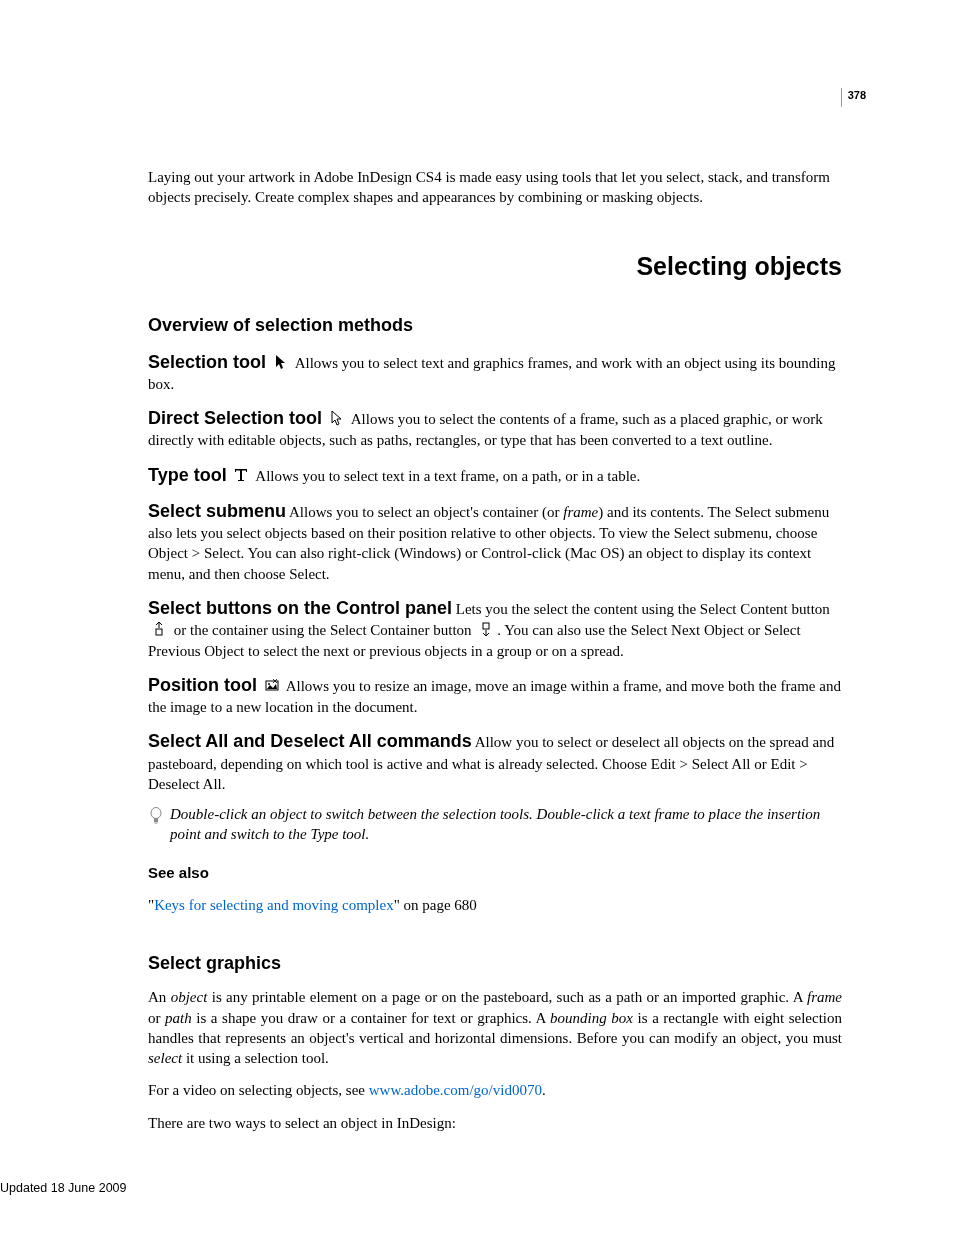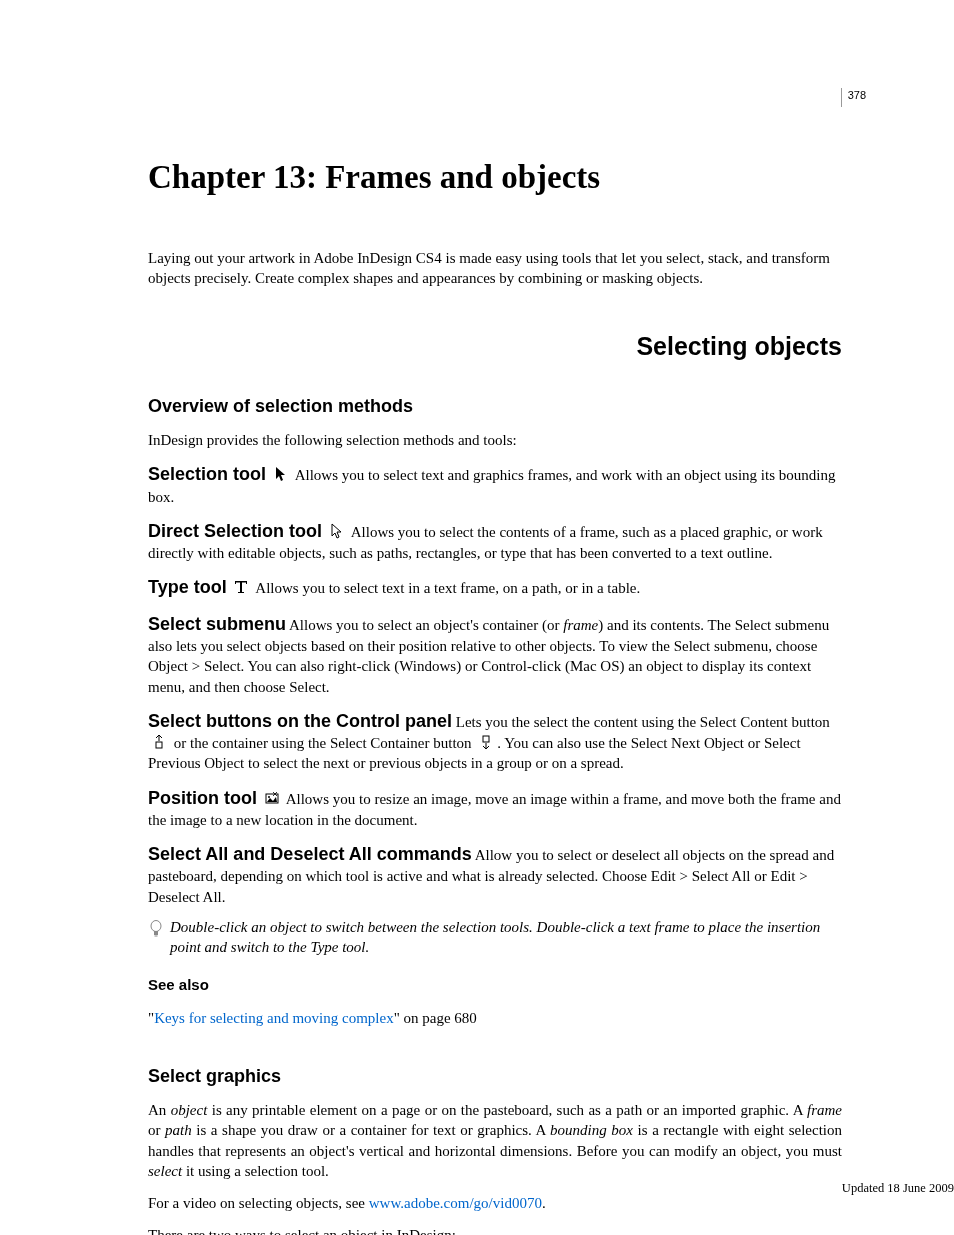--- a/index.html
+++ b/index.html
@@ -13,21 +13,21 @@
     height: 1235px;
     position: relative;
     font-size: 15px;
     line-height: 1.35;
   }
   .page-number {
     position: absolute;
     top: 88px;
     right: 88px;
     font-family: "Myriad Pro", "Helvetica Neue", Arial, sans-serif;
-    font-weight: normal;
+    font-weight: bold;
     font-size: 11px;
     border-left: 1.5px solid #999;
     padding-left: 6px;
     padding-bottom: 4px;
   }
   .content {
     position: absolute;
     top: 155px;
     left: 148px;
     width: 694px;
@@ -86,42 +86,40 @@
   .tip-text {
     font-style: italic;
     flex: 1;
   }
   a.link { color: #0066cc; text-decoration: none; }
   .footer {
     position: absolute;
     bottom: 38px;
     left: 0;
     width: 954px;
-    text-align: right;
-    font-family: Liberation Serif, serif;
+    text-align: left;
+    font-family: Liberation Sans, sans-serif;
     font-size: 12.5px;
   }
   .section2 { margin-top: 36px; }
 </style>
 </head>
 <body>
 
 <div class="page-number">378</div>
 
 <div class="content">
 
-  <h1>Chapter 13: Frames and objects</h1>
 
   <p class="intro">Laying out your artwork in Adobe InDesign CS4 is made easy using tools that let you select, stack, and transform objects precisely. Create complex shapes and appearances by combining or masking objects.</p>
 
   <h2>Selecting objects</h2>
 
   <h3>Overview of selection methods</h3>
 
-  <p>InDesign provides the following selection methods and tools:</p>
 
   <p>
     <span class="term">Selection tool</span>
     <span class="tool-icon">
       <svg viewBox="0 0 16 16">
           <path d="M3 1 L3 13 L6 10 L8 15 L10 14 L8 9 L12 9 Z" fill="#000"></path>
         </svg>
     </span><span>  Allows you to select text and graphics frames, and work with an object using its bounding box.</span>
   </p>
 

